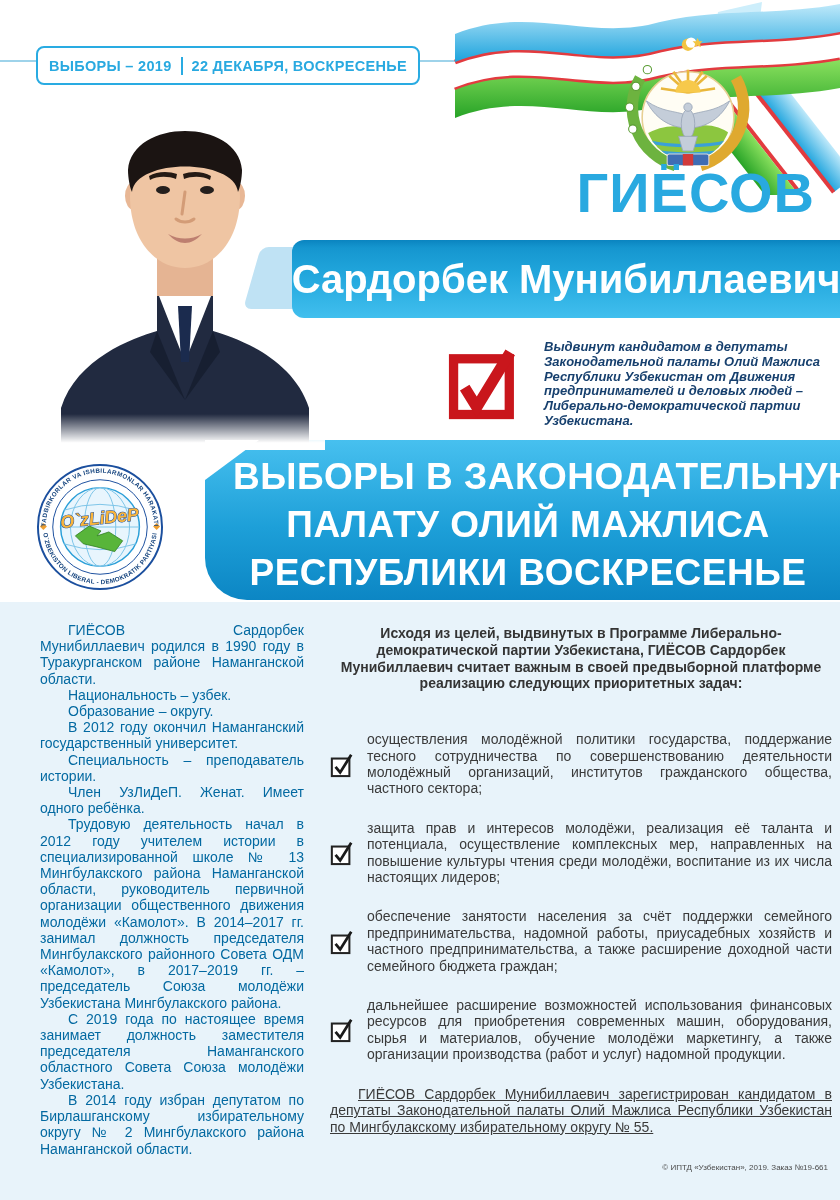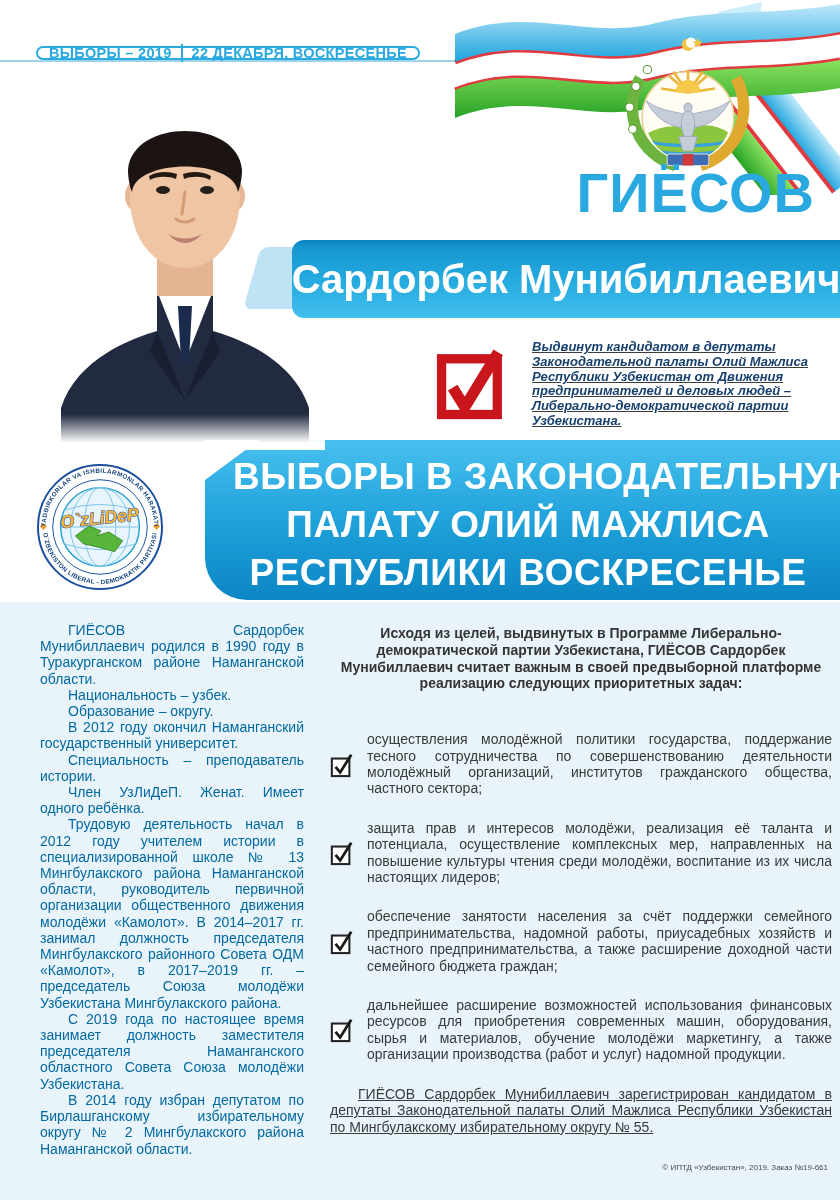--- a/index.html
+++ b/index.html
@@ -5,21 +5,21 @@
   * { margin:0; padding:0; box-sizing:border-box; }
   html,body { background:#cfd4d8; }
   .page {
     position:relative; width:840px; height:1200px; margin:0 auto;
     background:#ffffff; overflow:hidden;
     font-family:"Liberation Sans", sans-serif; color:#3c3c3c;
   }
   
   .top-rule { position:absolute; left:0; top:60px; width:520px; height:2px; background:#9ed3ea; }
   .date-badge {
-    position:absolute; left:36px; top:46px; height:14px;
+    position:absolute; left:36px; top:46px; height:39px;
     display:flex; align-items:center; gap:9px; padding:0 11px;
     background:#fff; border:2.5px solid #29abe2; border-radius:8px; z-index:3;
   }
   .date-badge .seg { color:#29a9e0; font-weight:bold; font-size:14.5px; letter-spacing:.3px; white-space:nowrap; }
   .date-badge .div { width:2px; height:18px; background:#29abe2; }
 
   
   .flag-wrap { position:absolute; left:420px; top:0; width:420px; height:195px; z-index:1; }
   .emblem-wrap { position:absolute; left:615px; top:28px; width:146px; height:150px; z-index:2; }
 
@@ -36,21 +36,21 @@
   }
   .name-band .txt { color:#fff; font-weight:bold; font-size:40px; white-space:nowrap; }
   .band-wisp { position:absolute; left:252px; top:247px; width:80px; height:62px; background:#bfe2f4; transform:skewX(-16deg); border-radius:8px; z-index:0; }
 
   
   .portrait { position:absolute; left:35px; top:100px; width:290px; height:348px; z-index:2; }
   .portrait .fade-bottom { position:absolute; left:0; bottom:-2px; width:100%; height:36px;
     background:linear-gradient(to top,#ffffff 20%,rgba(255,255,255,0)); }
 
   
-  .nominate { position:absolute; left:436px; top:340px; width:392px; z-index:2; display:flex;text-decoration:underline; }
+  .nominate { position:absolute; left:448px; top:340px; width:392px; z-index:2; display:flex; }
   .red-check { width:78px; height:84px; flex:0 0 78px; }
   .nominate .txt {
     margin-left:18px; width:300px;
     font-size:13px; line-height:14.8px; font-weight:bold; font-style:italic; color:#17406e;
   }
 
   
   .banner {
     position:absolute; left:205px; top:440px; width:635px; height:160px; z-index:1;
     background:linear-gradient(180deg,#47c0ef 0%,#1d9fd8 55%,#0c86c4 100%);

